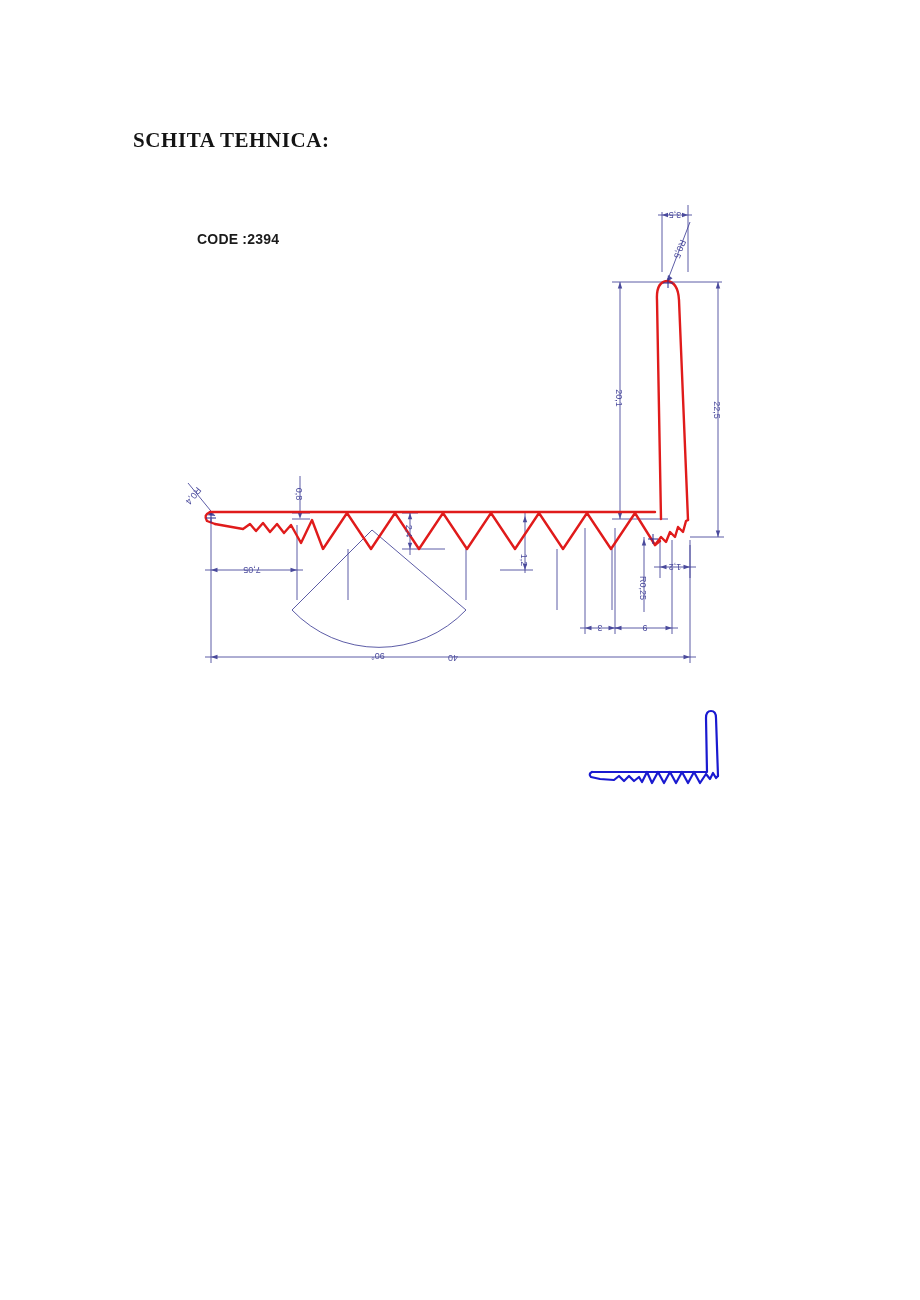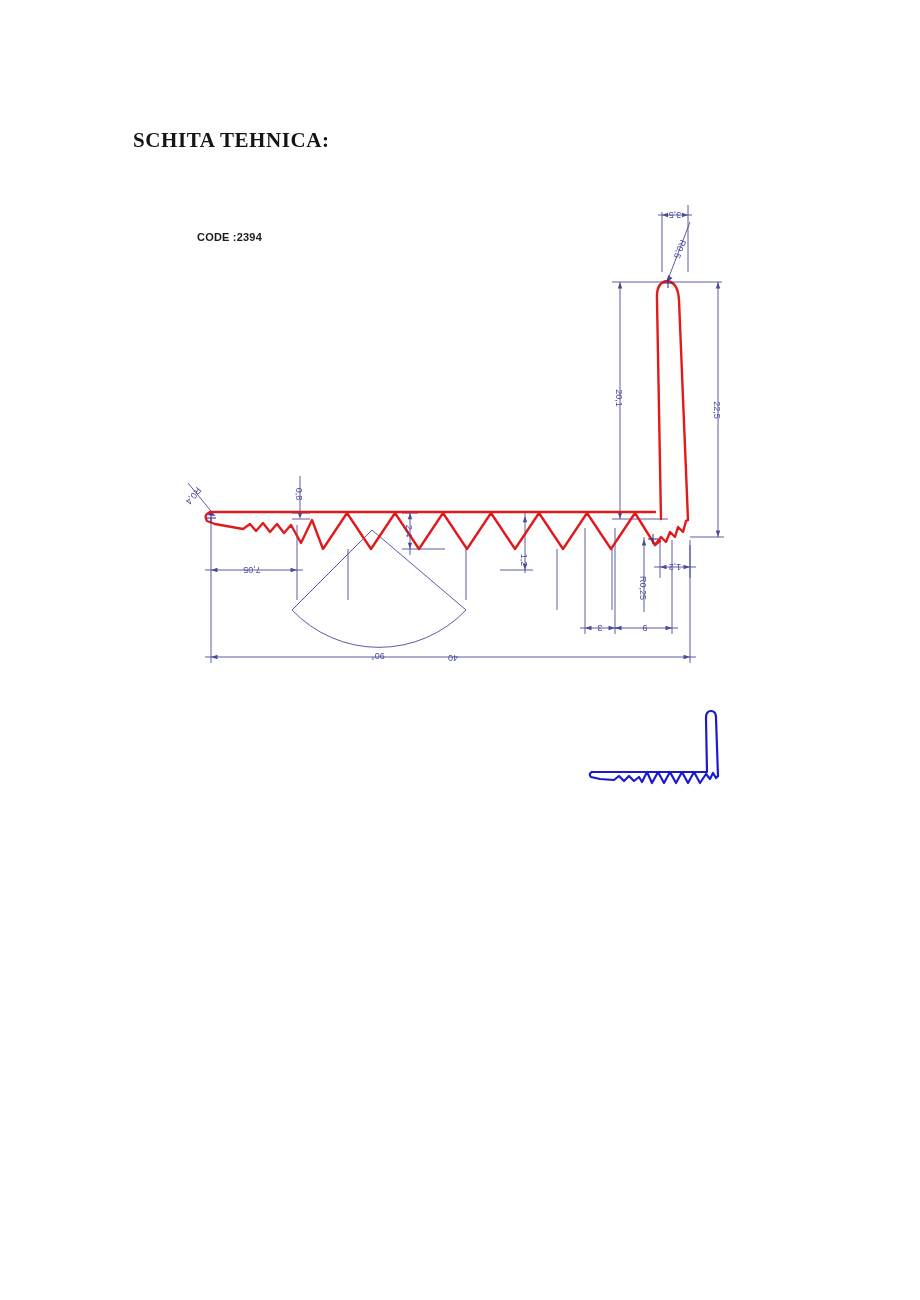--- a/index.html
+++ b/index.html
@@ -32,21 +32,21 @@
     letter-spacing: 0.6px;
     color: #141414;
     white-space: nowrap;
   }
   #code-label {
     position: absolute;
     left: 197px;
     top: 231px;
     font-family: "Liberation Sans", sans-serif;
     font-weight: bold;
-    font-size: 11px;
+    font-size: 14px;
     letter-spacing: 0.2px;
     color: #1b1b1b;
     white-space: nowrap;
   }
   #drawing-area {
     position: absolute;
     left: 0;
     top: 0;
     width: 920px;
     height: 1300px;

